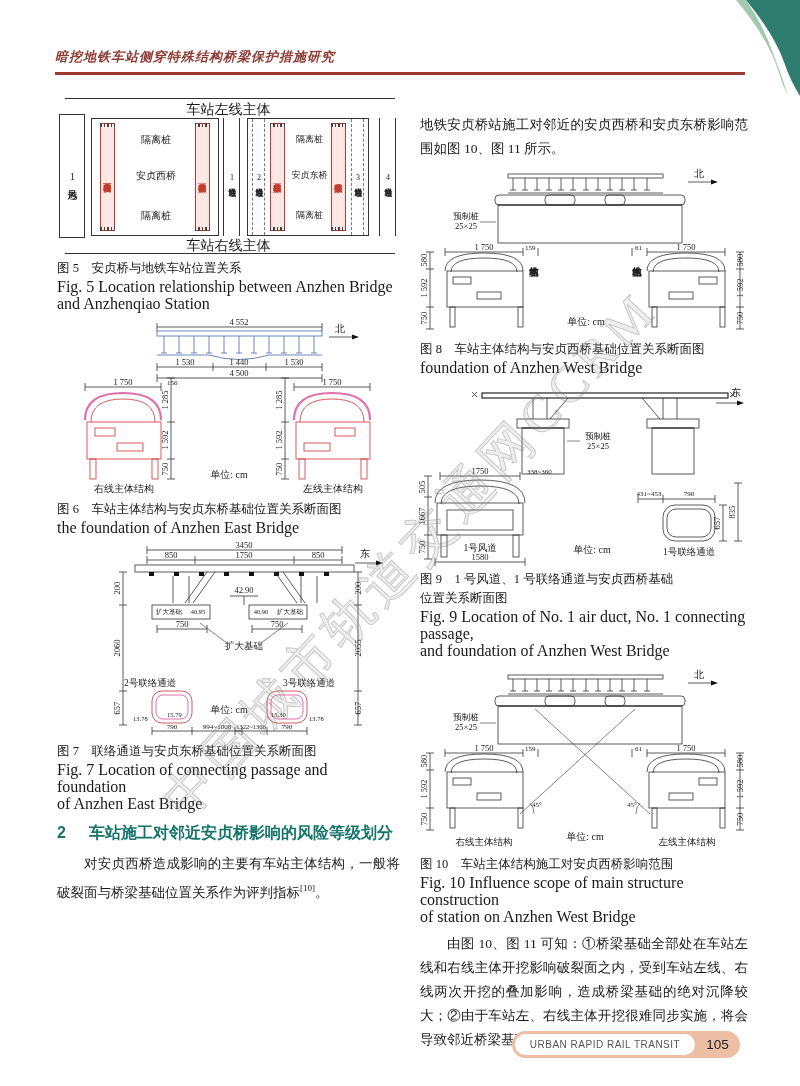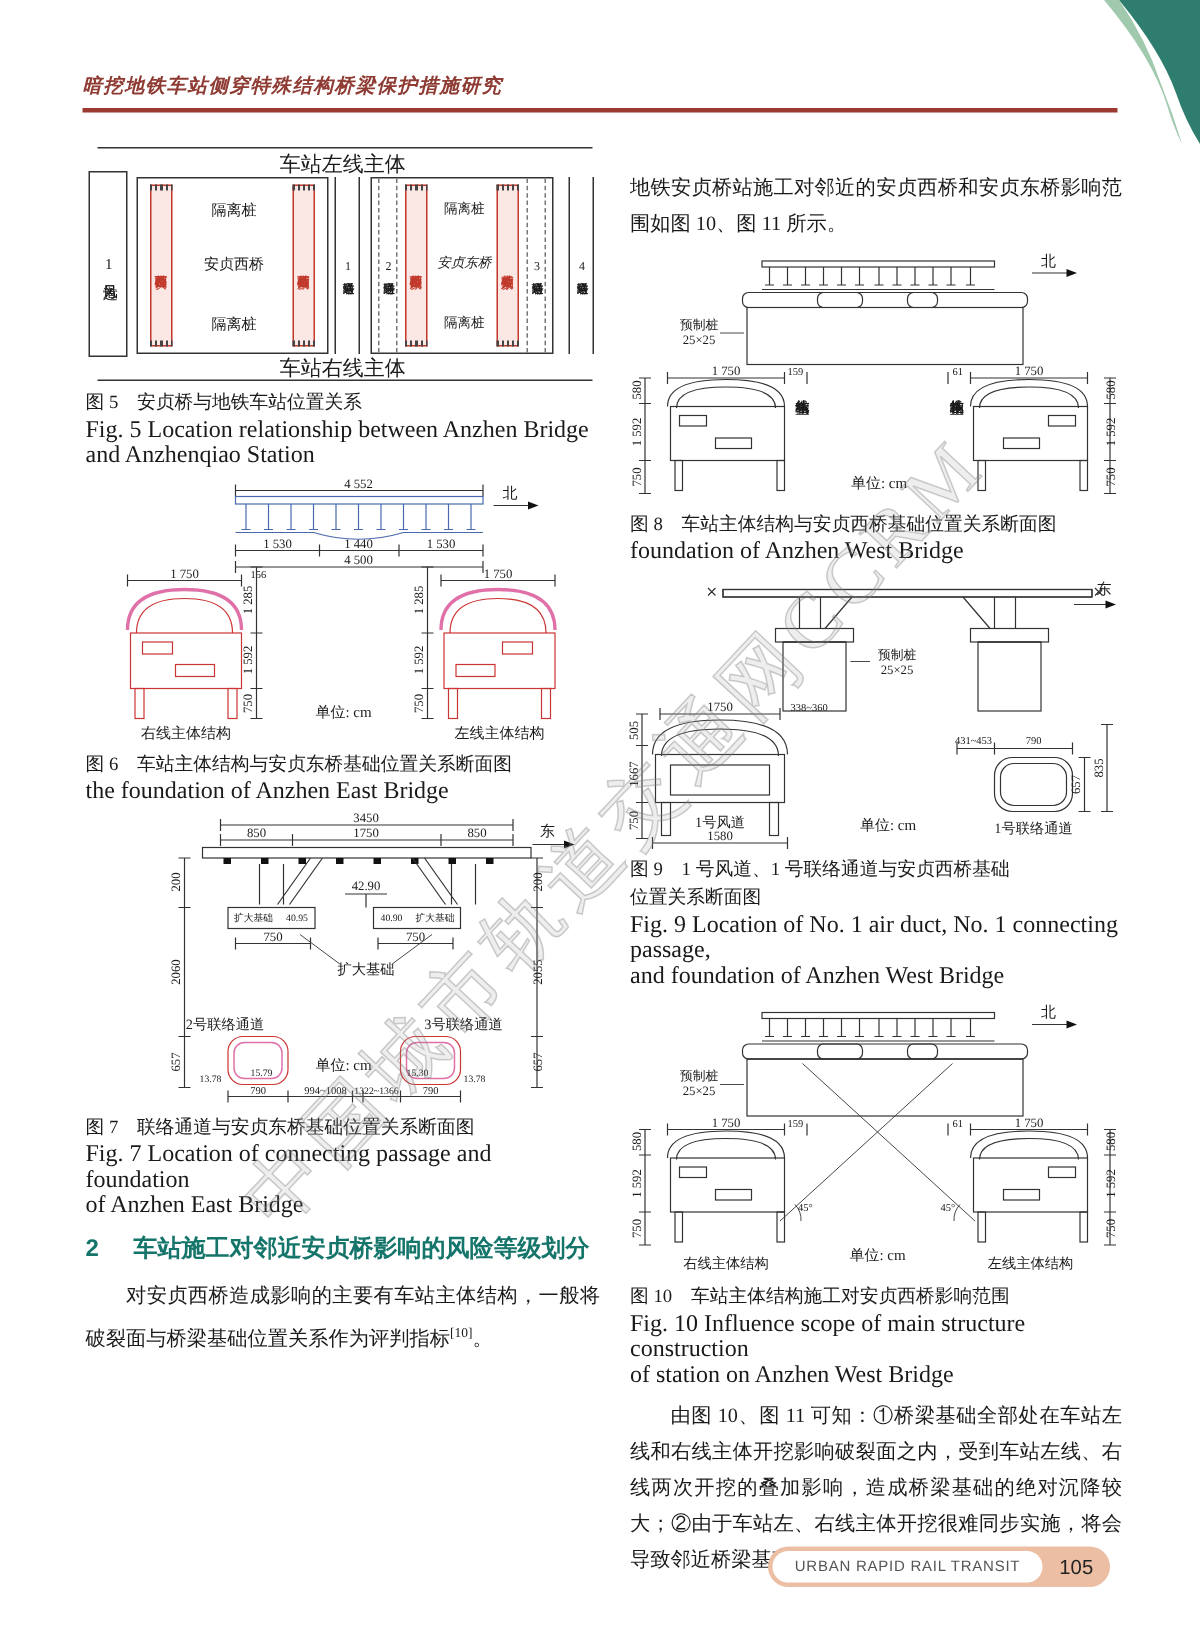--- a/index.html
+++ b/index.html
@@ -116,21 +116,21 @@
         </div>
 
       <div class="f5box" style="left:190px; top:22px; width:122px; height:118px;">
         <div class="stripD" style="left:4px; top:0; bottom:0; width:13px;">
             <span class="vt">2号联络通道</span>
           </div>
         <div class="rcol" style="left:22px;">
             <span class="vt">安贞东桥西基础</span>
           </div>
         <div class="f5c" style="left:40px; top:14px; width:43px; font-size:9px;">隔离桩</div>
-        <div class="f5c" style="left:40px; top:50px; width:43px; font-size:9px;font-style:italic;">安贞东桥</div>
+        <div class="f5c" style="left:40px; top:50px; width:43px; font-size:9px;">安贞东桥</div>
         <div class="f5c" style="left:40px; top:90px; width:43px; font-size:9px;">隔离桩</div>
         <div class="rcol" style="right:22px;">
             <span class="vt">安贞东桥东基础</span>
           </div>
         <div class="stripD" style="right:4px; top:0; bottom:0; width:13px;">
             <span class="vt">3号联络通道</span>
           </div>
       </div>
 
       <div class="strip" style="left:322px; width:17px;">

